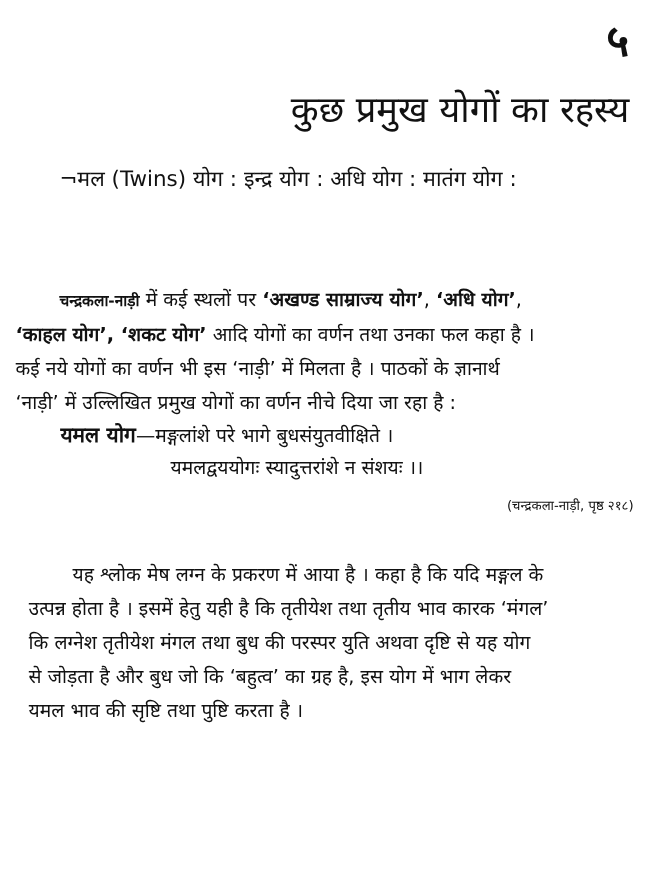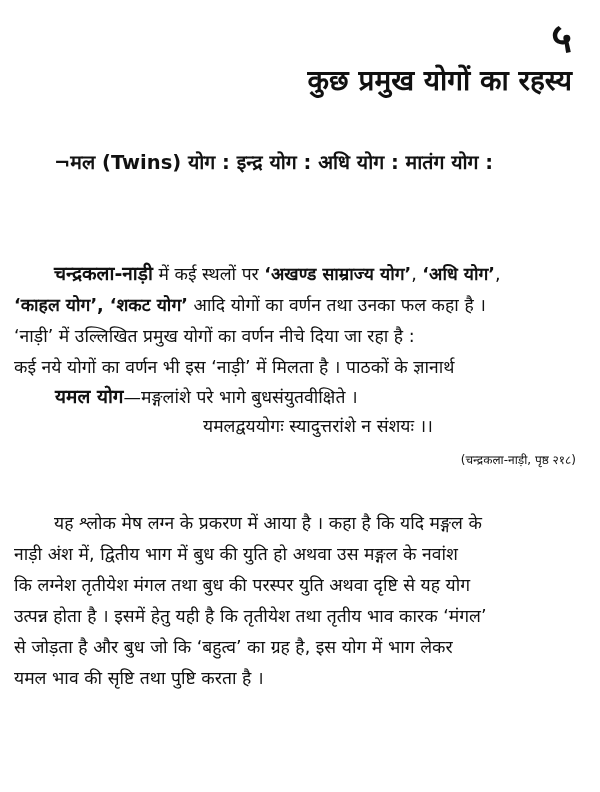--- a/index.html
+++ b/index.html
@@ -24,33 +24,33 @@
       position: absolute;
       right: 28px;
       top: 18px;
       font-size: 40px;
       font-weight: bold;
       line-height: 1;
     }
     .chapter-title {
       position: absolute;
       right: 28px;
-      top: 66px;
-      font-size: 28px;
-      font-weight: bold;
+      top: 82px;
+      font-size: 33px;
+      font-weight: normal;
       line-height: 1.1;
       white-space: nowrap;
     }
     .summary {
       position: absolute;
       left: 14px;
       right: 22px;
       top: 146px;
       font-size: 19.5px;
-      font-weight: bold;
+      font-weight: normal;
       line-height: 33px;
       text-align: justify;
     }
     .summary .first-line { padding-left: 40px; }
     .para {
       position: absolute;
       left: 14px;
       right: 22px;
       font-size: 17.5px;
       line-height: 31px;
@@ -64,59 +64,58 @@
     .indent { padding-left: 40px; }
     .b { font-weight: bold; }
     .p1 { top: 258px; }
     .verse {
       position: absolute;
       font-size: 17.5px;
       line-height: 31px;
       white-space: nowrap;
     }
     .verse1 { left: 55px; top: 381px; text-align: center; }
-    .verse2 { left: 155px; top: 411px; margin-left: 48px; }
+    .verse2 { left: 155px; top: 411px; }
     .citation {
       position: absolute;
       right: 24px;
       top: 445px;
       font-size: 12px;
       line-height: 31px;
       white-space: nowrap;
     }
-    .p2 { top: 508px; }
+    .p2 { top: 508px; margin-left: 12px; }
   </style>
 </head>
 <body>
 
 <div class="page">
 
   <div class="chapter-number">५</div>
 
   <div class="chapter-title">कुछ प्रमुख योगों का रहस्य</div>
 
   <div class="summary">
     <span class="line first-line">¬मल (Twins) योग :  इन्द्र योग :  अधि योग :  मातंग योग :</span>
   </div>
 
   <div class="para p1">
-    <span class="line indent"><span class="b" style="font-size:19px">चन्द्रकला-नाड़ी</span><span> में कई स्थलों पर </span><span class="b">‘अखण्ड साम्राज्य योग’</span><span>, </span><span class="b">‘अधि योग’</span><span>,</span></span>
+    <span class="line indent"><span class="b" style="font-size:14px">चन्द्रकला-नाड़ी</span><span> में कई स्थलों पर </span><span class="b">‘अखण्ड साम्राज्य योग’</span><span>, </span><span class="b">‘अधि योग’</span><span>,</span></span>
     <span class="line"><span class="b">‘काहल योग’, ‘शकट योग’</span><span>  आदि योगों का वर्णन  तथा उनका फल कहा  है ।</span></span>
+    <span class="line">कई नये योगों का वर्णन  भी इस  ‘नाड़ी’ में मिलता है । पाठकों के  ज्ञानार्थ</span>
     <span class="line">‘नाड़ी’ में उल्लिखित प्रमुख योगों का वर्णन नीचे दिया जा रहा है :</span>
-    <span class="line">कई नये योगों का वर्णन  भी इस  ‘नाड़ी’ में मिलता है । पाठकों के  ज्ञानार्थ</span>
   </div>
 
   <div class="verse verse1"><span class="b" style="font-size:19px">यमल योग</span><span>—मङ्गलांशे  परे  भागे  बुधसंयुतवीक्षिते ।</span></div>
 
   <div class="verse verse2">यमलद्वययोगः  स्यादुत्तरांशे  न  संशयः ।।</div>
 
   <div class="citation">(चन्द्रकला-नाड़ी, पृष्ठ २१८)</div>
 
   <div class="para p2">
     <span class="line indent">यह श्लोक मेष लग्न के प्रकरण में आया है ।  कहा है कि यदि मङ्गल के</span>
-    <span class="line">नाड़ी अंश में,  द्वितीय भाग में  बुध की युति हो अथवा उस मङ्गल के  नवांश</span>
+    <span class="line">उत्पन्न होता है । इसमें हेतु यही है कि तृतीयेश तथा तृतीय भाव कारक ‘मंगल’</span>
     <span class="line">कि लग्नेश तृतीयेश मंगल तथा बुध की परस्पर युति अथवा  दृष्टि से यह योग</span>
-    <span class="line">उत्पन्न होता है । इसमें हेतु यही है कि तृतीयेश तथा तृतीय भाव कारक ‘मंगल’</span>
     <span class="line">से जोड़ता है और बुध जो  कि ‘बहुत्व’  का ग्रह  है,  इस योग में भाग लेकर</span>
     <span class="line">यमल भाव की सृष्टि तथा पुष्टि करता है ।</span>
   </div>
 
 </div>
 
 </body></html>

